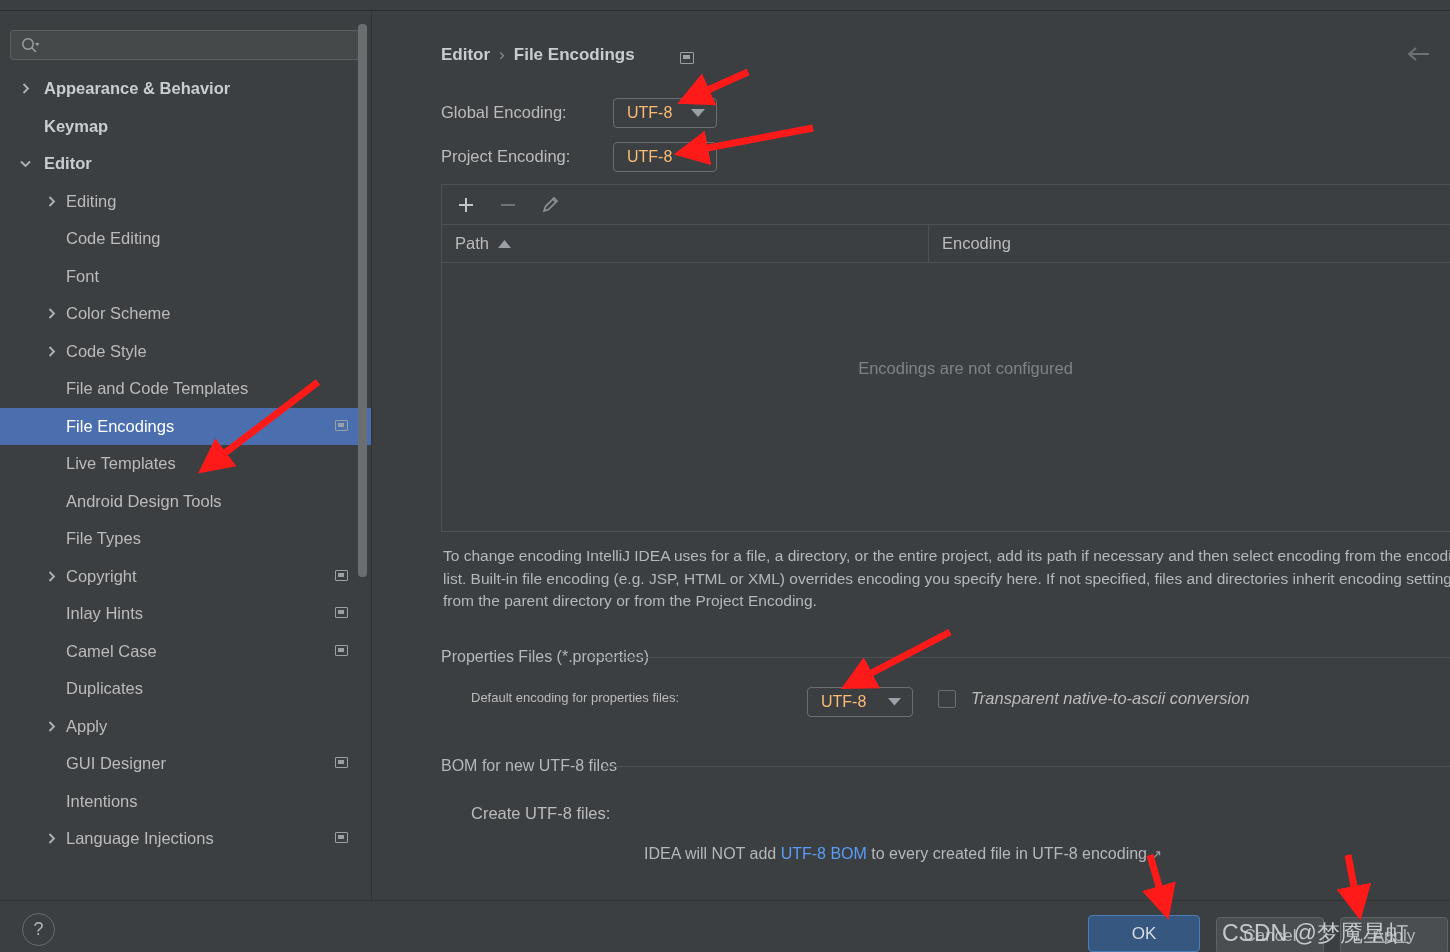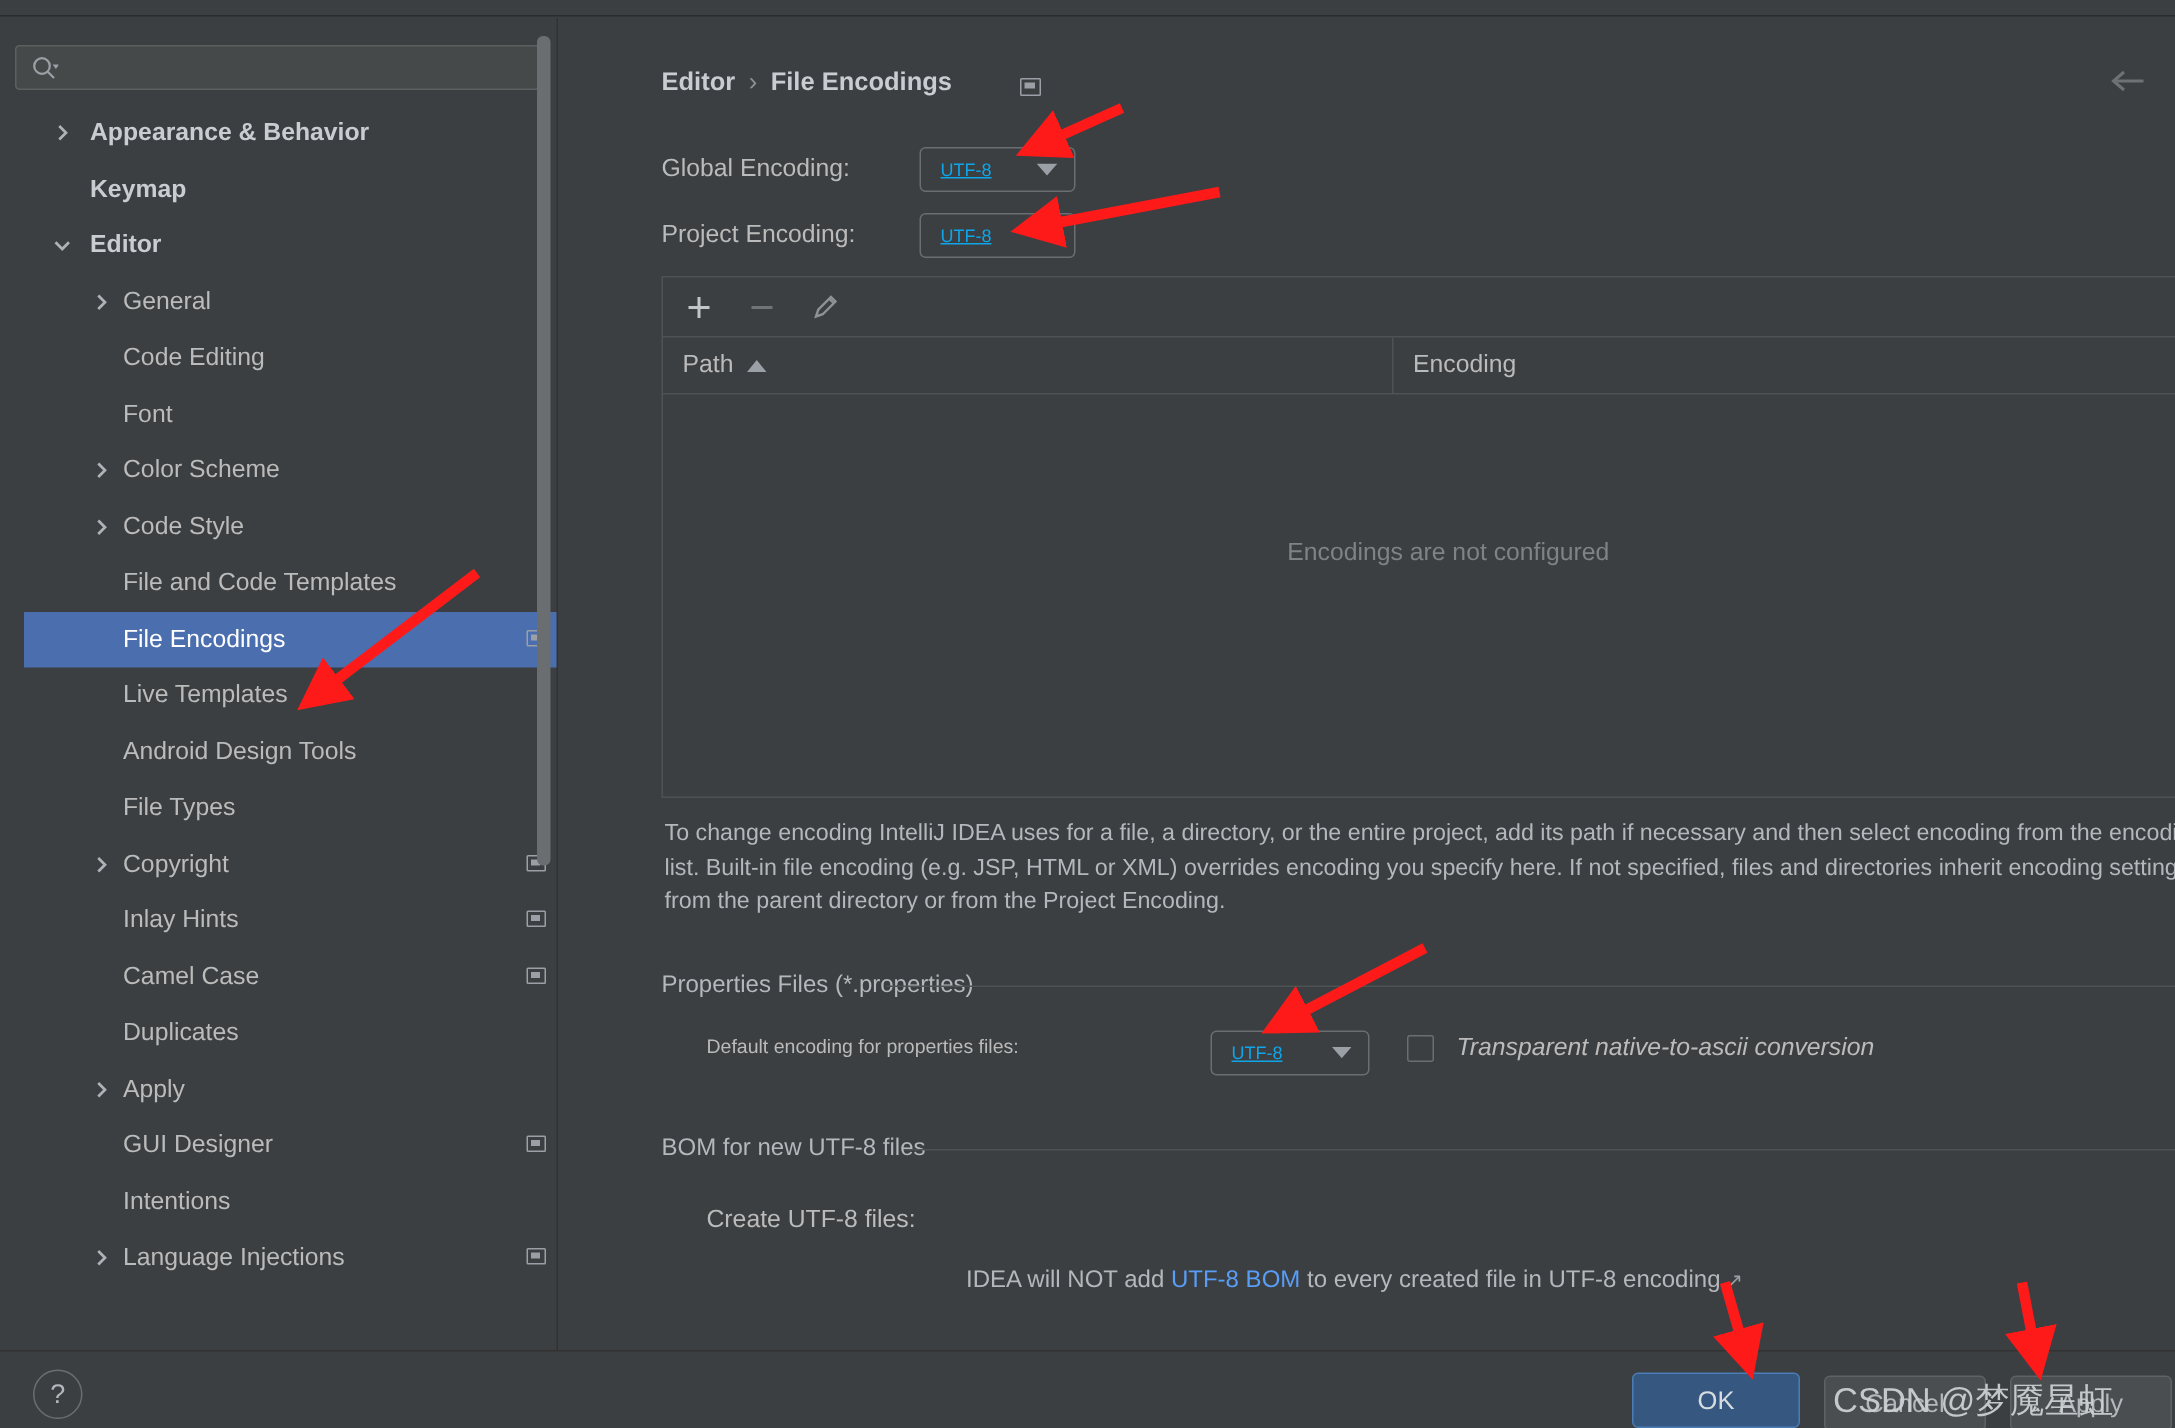--- a/index.html
+++ b/index.html
@@ -41,21 +41,21 @@
     background: #45494a;
     border: 1px solid #5e6060;
     border-radius: 3px;
     position: relative;
   }
   .search-ico { position: absolute; left: 10px; top: 6px; width: 18px; height: 18px; }
   .search-input-text {
     position: absolute; left: 36px; top: 6px; font-size: 14px; color: #a9b7c6;
   }
 
-  .tree { position: absolute; left: 16px; top: 58px; width: 372px; }
+  .tree { position: absolute; left: 0; top: 58px; width: 372px; }
   .tree-row {
     position: relative; height: 37.5px; line-height: 37.5px;
     white-space: nowrap; font-size: 16.5px; color: #bbbbbb;
     padding-left: 0;
   }
   .tree-row.sel { background: #4b6eaf; color: #ffffff; }
   .tree-row.bold { font-weight: bold; color: #c9ccd1; }
   .tree-row .chev {
     position: absolute; width: 14px; height: 37.5px;
     display: flex; align-items: center; justify-content: center;
@@ -99,21 +99,21 @@
 
   .field-row { position: absolute; font-size: 16.5px; color: #bbbbbb; }
   .lbl-global { left: 24px; top: 91px; }
   .lbl-project { left: 24px; top: 135px; }
 
   .combo-sm {
     position: absolute; width: 104px; height: 30px;
     background: #3c3f41; border: 1px solid #6b6e70; border-radius: 4px;
     display: flex; align-items: center;
   }
-  .combo-sm .txt { font-size: 12px; color: #0ea5e9; margin-left: 13px; text-decoration: underline; }
+  .combo-sm .txt { font-size: 16px; color: #fdba74; margin-left: 13px; }
   .combo-sm .arr { margin-left: auto; margin-right: 11px; }
   .combo-global { left: 196px; top: 86px; }
   .combo-project { left: 196px; top: 130px; }
 
   
   .table-panel {
     position: absolute; left: 24px; top: 172px; width: 1049px; height: 348px;
     background: #3c3f41; border: 1px solid #4f5253;
   }
   .table-toolbar {
@@ -264,21 +264,21 @@
               </svg>
             </span>
             <span class="lbl">Editor</span>
           </div>
           <div class="tree-row d1">
             <span class="chev">
               <svg width="13" height="13" viewBox="0 0 13 13">
                 <polyline points="4.5,2 9,6.5 4.5,11" stroke="#aeb3b7" stroke-width="1.8" fill="none"></polyline>
               </svg>
             </span>
-            <span class="lbl">General</span>
+            <span class="lbl">Editing</span>
           </div>
           <div class="tree-row d1">
             <span class="lbl">Code Editing</span>
           </div>
           <div class="tree-row d1">
             <span class="lbl">Font</span>
           </div>
           <div class="tree-row d1">
             <span class="chev">
               <svg width="13" height="13" viewBox="0 0 13 13">

